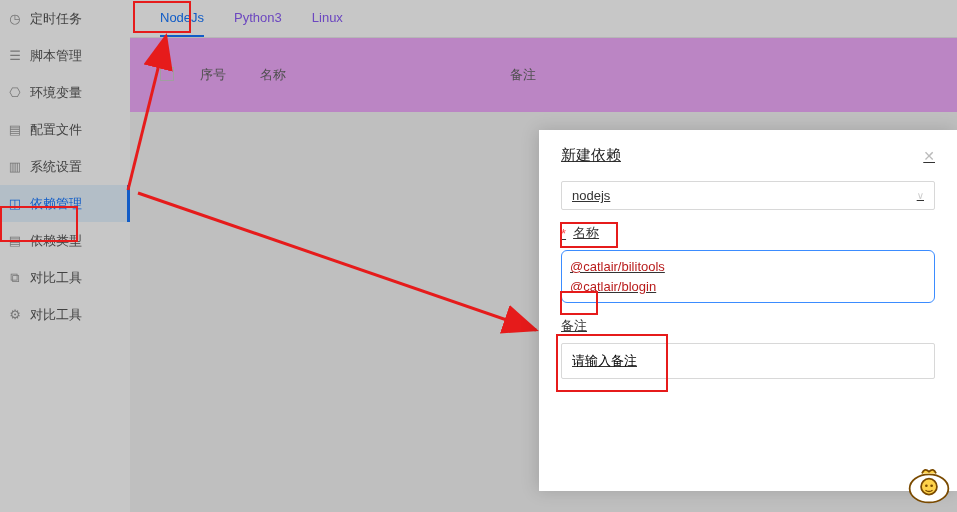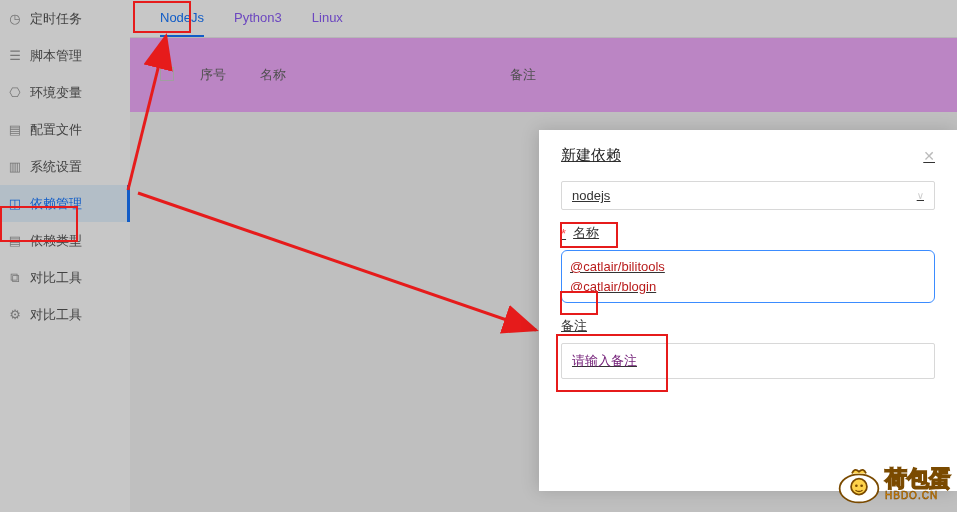--- a/index.html
+++ b/index.html
@@ -47,21 +47,21 @@
     .req-star { color: #ff4d4f; margin-right: 3px; }
     .help-icon { width: 12px; height: 12px; border: 1px solid #bbb; border-radius: 50%; display: inline-flex; align-items: center; justify-content: center; font-size: 9px; color: #bbb; }
     .select-box { border: 1px solid #d8d8d8; padding: 6px 10px; border-radius: 2px; color: #333; display: flex; align-items: center; justify-content: space-between; cursor: pointer; }
     .select-arrow { color: #ccc; font-size: 10px; }
     .radio-row { display: flex; gap: 20px; align-items: center; }
     .radio-item { display: flex; align-items: center; gap: 5px; cursor: pointer; }
     .radio-circle { width: 14px; height: 14px; border-radius: 50%; border: 1px solid #d0d0d0; display: inline-flex; align-items: center; justify-content: center; }
     .radio-circle.on { border-color: #1677ff; }
     .radio-dot { width: 7px; height: 7px; border-radius: 50%; background: #1677ff; }
     .textarea-box { border: 1px solid #3b8cff; padding: 6px 8px; border-radius: 6px; font-size: 13px; color: #b91c1c; line-height: 1.5; min-height: 46px; white-space: pre-wrap; }
-    .input-box { border: 1px solid #d8d8d8; padding: 8px 10px; border-radius: 2px; color: #701a75; }
+    .input-box { border: 1px solid #d8d8d8; padding: 8px 10px; border-radius: 2px; color: #000000; }
     
     
     .rb-select { left: 560px; top: 222px; width: 58px; height: 26px; z-index: 25; }
     .rb-radio { left: 560px; top: 291px; width: 38px; height: 24px; z-index: 25; }
     .rb-name { left: 556px; top: 334px; width: 112px; height: 58px; z-index: 25; }
     
     
     .watermark { position: absolute; right: 6px; bottom: 6px; z-index: 30; display: flex; align-items: center; gap: 4px; pointer-events: none; }
     .wm-egg { width: 44px; height: 44px; }
     .wm-text { font-family: "Arial Black", sans-serif; font-weight: 900; color: #ff9900; -webkit-text-stroke: 1.5px #7a4a00; font-size: 22px; line-height: 1; }
@@ -174,17 +174,13 @@
 
 <div class="watermark">
   <svg class="wm-egg" viewBox="0 0 50 50">
     <ellipse cx="25" cy="30" rx="22" ry="16" fill="#fff" stroke="#7a4a00" stroke-width="2"></ellipse>
     <circle cx="25" cy="28" r="9" fill="#ffd34a" stroke="#7a4a00" stroke-width="2"></circle>
     <circle cx="22" cy="27" r="1.5" fill="#7a4a00"></circle>
     <circle cx="28" cy="27" r="1.5" fill="#7a4a00"></circle>
     <path d="M21 32 Q25 35 29 32" stroke="#7a4a00" stroke-width="1.5" fill="none"></path>
     <path d="M17 13 Q20 6 25 11 Q30 6 33 13" stroke="#7a4a00" stroke-width="2" fill="#ffd34a"></path>
   </svg>
-  <div>
-    <div class="wm-text">荷包蛋</div>
-    <div class="wm-sub">HBDO.CN</div>
-  </div>
 </div>
 
 </body></html>

